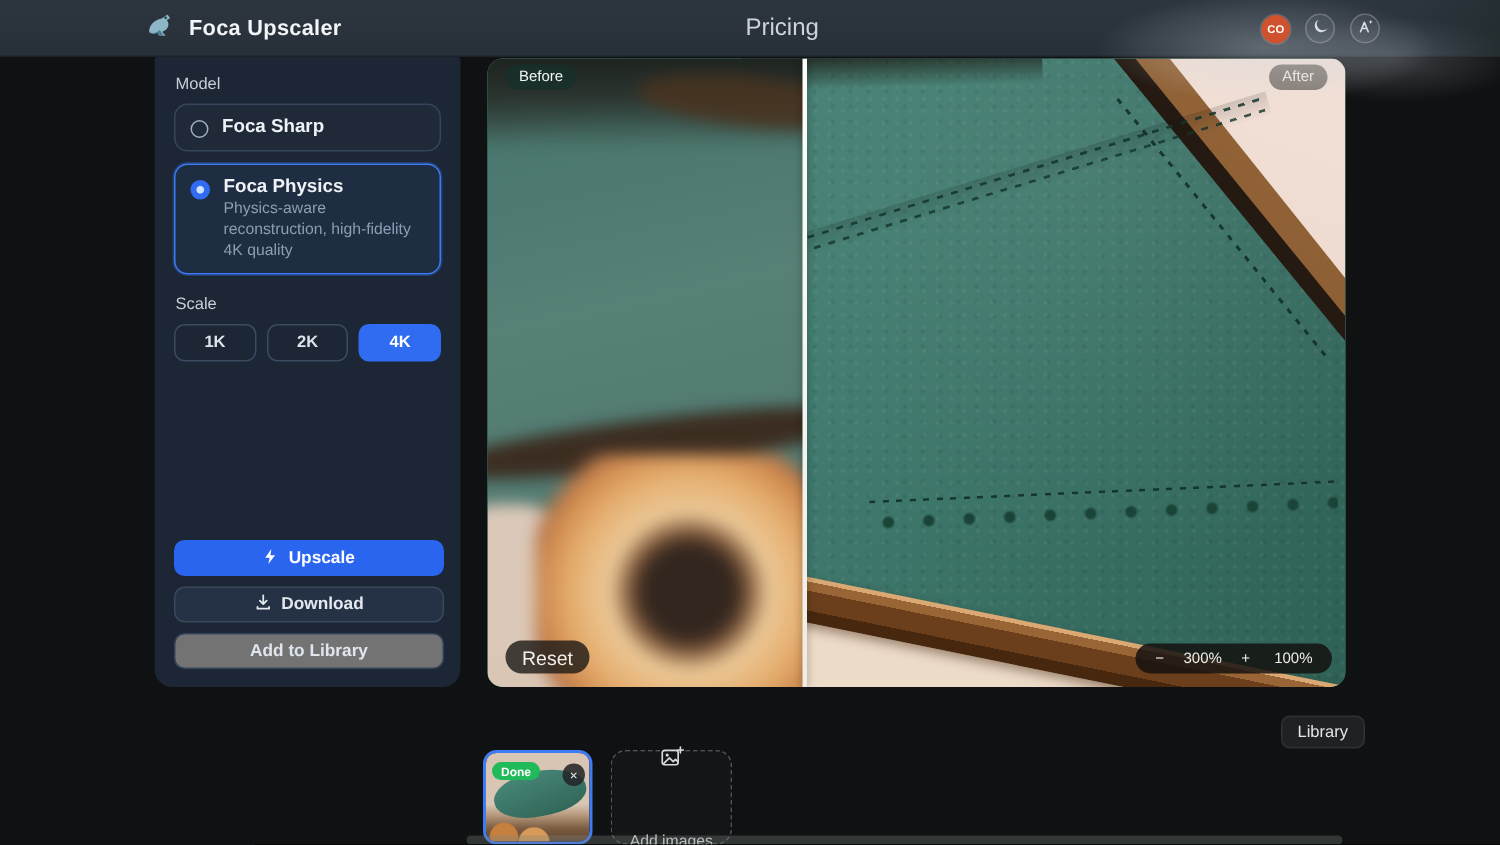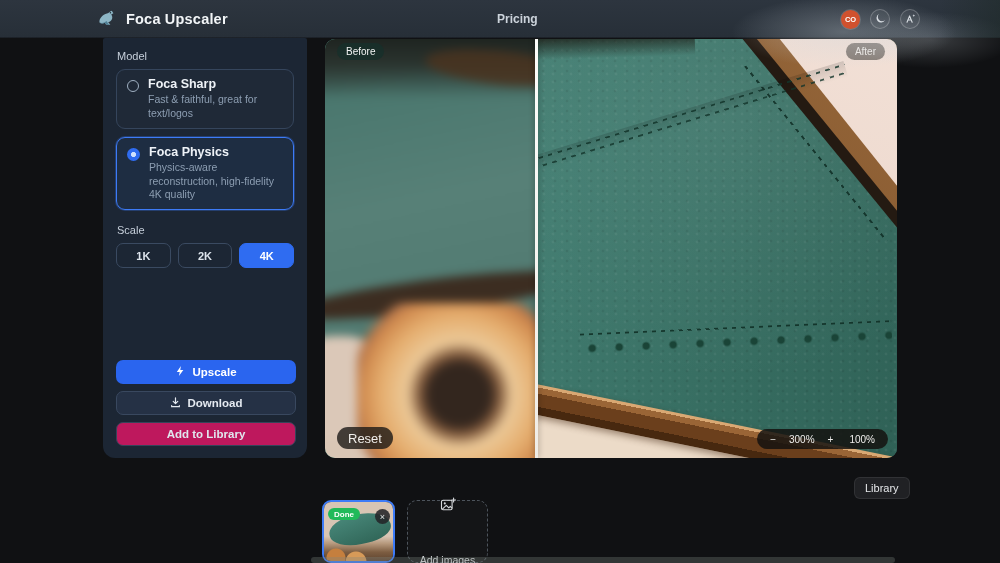--- a/index.html
+++ b/index.html
@@ -13,21 +13,21 @@
     border-bottom:1px solid rgba(0,0,0,0.35); z-index:4; }
   .header-glow { position:absolute; left:700px; top:0; width:320px; height:80px; z-index:5; pointer-events:none;
     background:
       radial-gradient(ellipse 150px 48px at 45% 40%, rgba(205,214,222,0.34), rgba(205,214,222,0.10) 55%, transparent 75%),
       radial-gradient(ellipse 120px 40px at 72% 50%, rgba(205,214,222,0.22), transparent 70%); }
   .header-dimright { position:absolute; right:0; top:0; width:60px; height:38px; z-index:5; pointer-events:none;
     background:linear-gradient(to right, transparent, rgba(30,42,40,0.55)); }
   .brand { position:absolute; left:97px; top:0; height:38px; display:flex; align-items:center; gap:7px; z-index:6; }
   .brand-title { font-size:14.5px; font-weight:bold; color:#f2f5f7; letter-spacing:.2px; }
   .nav-pricing { position:absolute; left:497px; top:0; height:38px; display:flex; align-items:center;
-    font-size:12px; color:#ccd3db; z-index:6; cursor:pointer;font-weight:bold; }
+    font-size:16px; color:#ccd3db; z-index:6; cursor:pointer; }
   .header-right { position:absolute; left:820px; top:0; height:38px; display:flex; align-items:center; gap:10px; z-index:6;margin-left:21px; }
   .avatar { width:19px; height:19px; border-radius:50%; background:#d0512e; color:#fff; font-size:7.5px; font-weight:bold;
     display:flex; align-items:center; justify-content:center; cursor:pointer; box-shadow:0 0 0 1px rgba(255,255,255,0.15); }
   .icon-circle { width:20px; height:20px; border-radius:50%; border:1px solid rgba(255,255,255,0.22);
     background:rgba(255,255,255,0.05); display:flex; align-items:center; justify-content:center; cursor:pointer; }
 
   
   .sidebar { position:absolute; left:103px; top:38px; width:204px; height:420px; background:#1c2634;
     border-radius:2px 2px 12px 12px; padding:9px 13px; z-index:2; }
   .section-label { font-size:11px; color:#c6cfda; margin:3px 0 7px 1px; }
@@ -42,21 +42,21 @@
   .model-desc { font-size:10.5px; color:#8d9eb2; line-height:1.32; }
   .scale-row { display:flex; gap:7px; margin-top:2px; }
   .scale-btn { flex:1; height:25px; border-radius:7px; border:1px solid #3a4a61; background:transparent; color:#dde4ec;
     font-size:11px; font-weight:bold; display:flex; align-items:center; justify-content:center; cursor:pointer; }
   .scale-btn.selected { background:#2f6cf1; border-color:#2f6cf1; color:#fff; }
   .sidebar-actions { position:absolute; left:13px; right:11px; bottom:12px; display:flex; flex-direction:column; gap:7px; }
   .btn { height:24px; border-radius:7px; display:flex; align-items:center; justify-content:center; gap:7px;
     font-size:11.5px; font-weight:bold; cursor:pointer; }
   .btn-primary { background:#2a65ef; color:#fff; }
   .btn-dark   { background:#253145; border:1px solid #39485f; color:#e4e9f0; }
-  .btn-darker { background:#be185d; border:1px solid #36445a; color:#e0e6ee;text-align:center; }
+  .btn-darker { background:#737373; border:1px solid #36445a; color:#e0e6ee;text-align:center; }
 
   
   .viewer { position:absolute; left:325px; top:39px; width:572px; height:419px; border-radius:10px; overflow:hidden;
     background:#3f7a6e; z-index:2; }
   .after-base { position:absolute; inset:0;
     background:
       radial-gradient(ellipse at 70% 18%, rgba(255,255,255,0.07), transparent 55%),
       radial-gradient(circle at 3px 3px, rgba(255,255,255,0.05) 1px, transparent 1.8px),
       radial-gradient(circle at 2px 2px, rgba(0,0,0,0.08) 1px, transparent 1.8px),
       linear-gradient(115deg, #4d867b 0%, #417c70 40%, #366c60 75%, #2f6156 100%);
@@ -184,21 +184,20 @@
     </div>
   </div>
 
   <div class="sidebar">
     <div class="section-label">Model</div>
 
     <div class="model-card">
       <div class="radio"></div>
       <div>
         <div class="model-name">Foca Sharp</div>
-        <div class="model-desc">Fast &amp; faithful, great for text/logos</div>
       </div>
     </div>
 
     <div class="model-card selected">
       <div class="radio checked"></div>
       <div>
         <div class="model-name">Foca Physics</div>
         <div class="model-desc">Physics-aware reconstruction, high-fidelity 4K quality</div>
       </div>
     </div>

